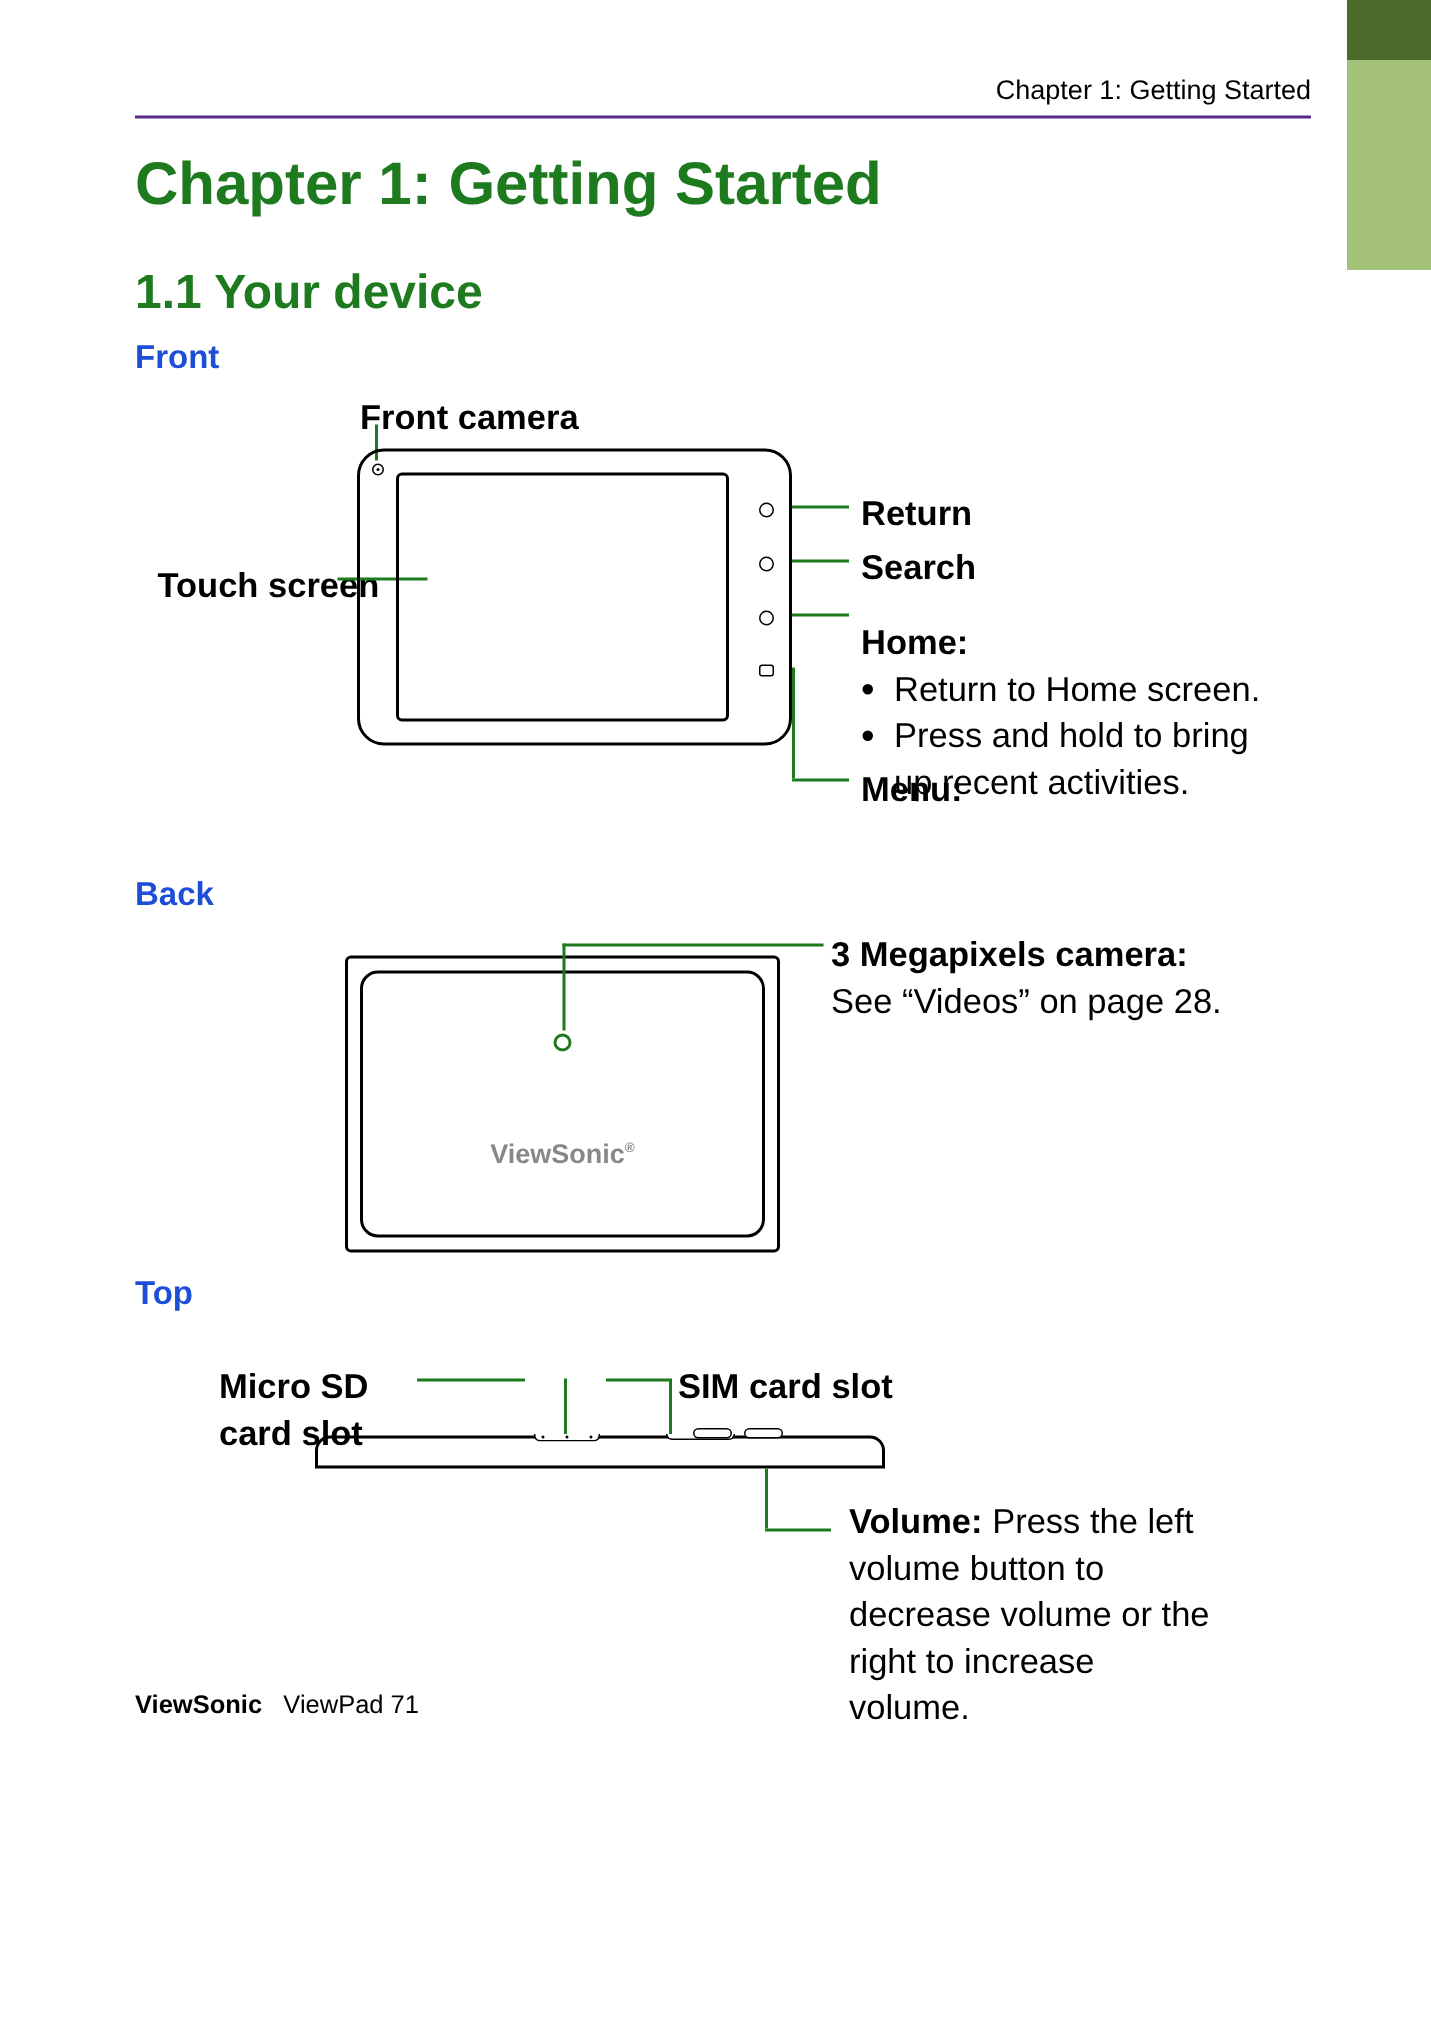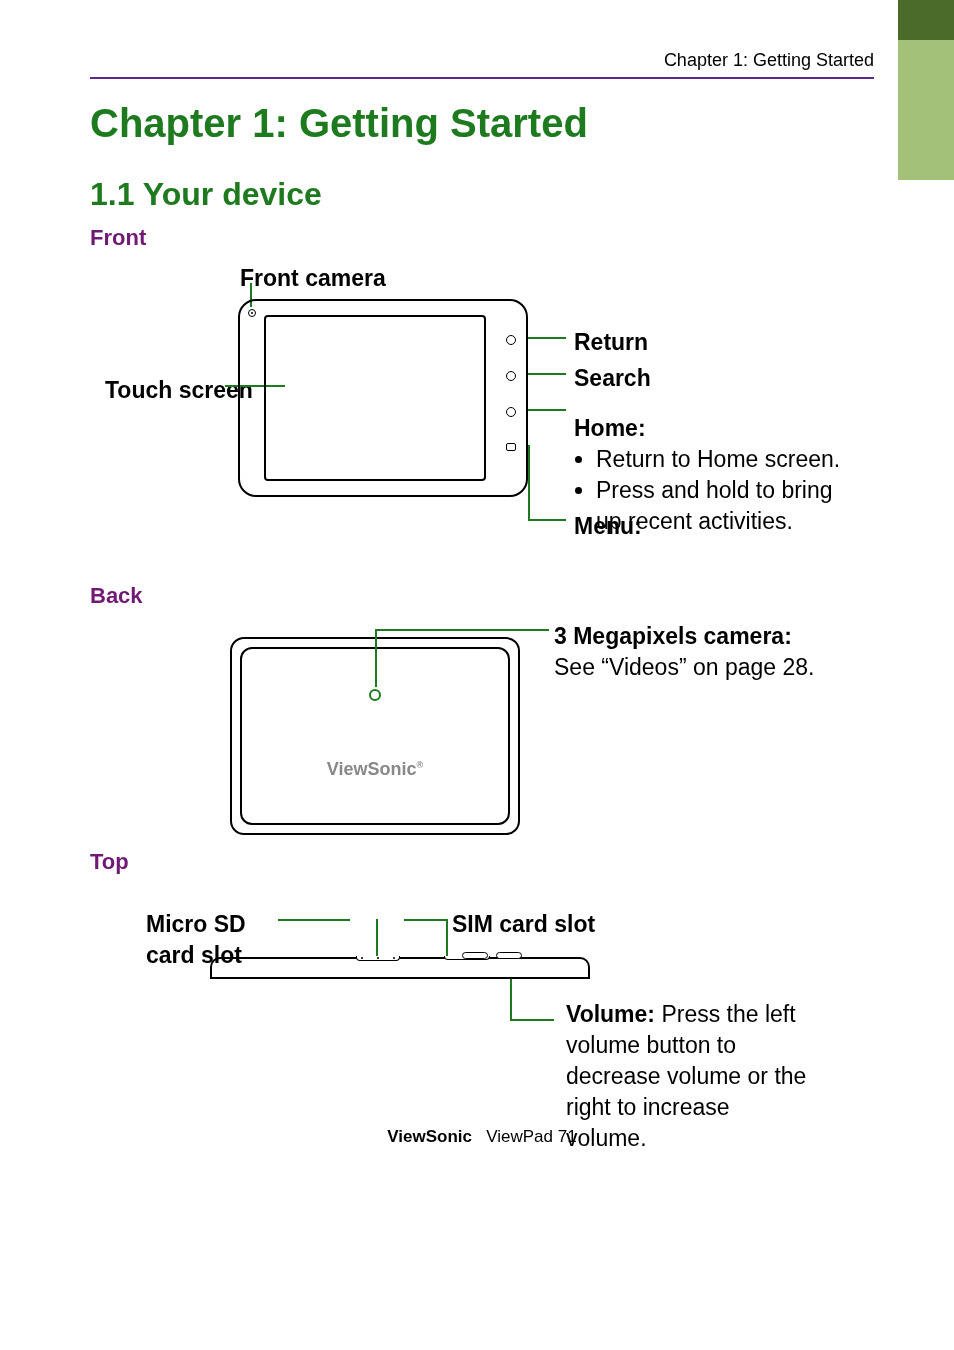--- a/index.html
+++ b/index.html
@@ -5,55 +5,55 @@
   *{box-sizing:border-box;margin:0;padding:0}
   body{font-family:Arial,Helvetica,sans-serif;background:#fff;width:954px;margin:0 auto;color:#000}
   .page{padding:50px 80px 30px 90px;position:relative}
   .tab{position:absolute;top:0;right:0;width:56px;height:180px;display:flex;flex-direction:column}
   .tab .dark{background:#4b6b2a;flex:0 0 40px}
   .tab .light{background:#a3c178;flex:1}
   .hdr-line{border-bottom:2px solid #5a2a8a;margin-bottom:6px}
   .hdr-text{text-align:right;font-size:18px;padding-bottom:6px}
   h1{color:#1e7a1e;font-size:40px;font-weight:bold;margin:22px 0 30px}
   h2{color:#1e7a1e;font-size:32px;font-weight:bold;margin:0 0 12px}
-  h3{color:#701a75;font-size:22px;font-weight:bold;margin:8px 0 12px}
+  h3{color:#1d4ed8;font-size:22px;font-weight:bold;margin:8px 0 12px}
   .fig{position:relative;height:310px;margin-bottom:10px}
   .fig2{position:relative;height:220px;margin-bottom:8px}
   .fig3{position:relative;height:200px;margin-bottom:30px}
   .lbl{position:absolute;font-size:23px;line-height:1.35}
   .lbl b{font-weight:bold}
   ul{list-style:disc;padding-left:22px}
   .device-front{position:absolute;left:148px;top:36px;width:290px;height:198px;border:2px solid #000;border-radius:18px}
   .device-front .screen{position:absolute;left:24px;top:14px;right:40px;bottom:14px;border:2px solid #000;border-radius:4px}
   .device-front .cam{position:absolute;left:8px;top:8px;width:8px;height:8px;border:1.5px solid #000;border-radius:50%}
   .device-front .cam::after{content:"";position:absolute;left:2px;top:2px;width:2px;height:2px;background:#000;border-radius:50%}
   .device-front .btn{position:absolute;right:10px;width:10px;height:10px;border:1.5px solid #000;border-radius:50%}
   .device-front .btn.b1{top:34px}
   .device-front .btn.b2{top:70px}
   .device-front .btn.b3{top:106px}
   .device-front .btn.b4{top:142px;border-radius:2px;width:10px;height:8px}
   .leader{position:absolute;background:#000}
   .leader.h{height:1.5px}
   .leader.v{width:1.5px}
   .leader.green{background:#1e7a1e}
-  .device-back{position:absolute;left:140px;top:16px;width:290px;height:198px;border:2px solid #000;border-radius:14px}
+  .device-back{position:absolute;left:140px;top:16px;width:290px;height:198px;border:2px solid #000;border-radius:4px}
   .device-back .inner{position:absolute;inset:8px;border:2px solid #000;border-radius:12px}
   .device-back .camb{position:absolute;left:50%;top:50px;transform:translateX(-50%);width:12px;height:12px;border:2px solid #1e7a1e;border-radius:50%}
   .device-back .logo{position:absolute;left:50%;top:120px;transform:translateX(-50%);color:#888;font-size:18px;font-weight:bold}
   .device-back .logo sup{font-size:9px}
   .device-top{position:absolute;left:120px;top:70px;width:380px;height:22px;border:2px solid #000;border-top-left-radius:10px;border-top-right-radius:10px;border-bottom:2px solid #000}
   .device-top .slot1{position:absolute;left:144px;top:-3px;width:44px;height:5px;border:1.5px solid #000;border-radius:0 0 4px 4px;border-top:none;background:#fff}
   .device-top .slot1::before,.device-top .slot1::after{content:"";position:absolute;top:1px;width:2px;height:2px;background:#000;border-radius:50%}
   .device-top .slot1::before{left:4px}
   .device-top .slot1::after{right:4px}
   .device-top .slot1 .mid{position:absolute;left:50%;top:1px;transform:translateX(-50%);width:2px;height:2px;background:#000;border-radius:50%}
   .device-top .slot2{position:absolute;left:232px;top:-3px;width:46px;height:4px;border:1.5px solid #000;border-radius:0 0 4px 4px;border-top:none;background:#fff}
   .device-top .vol{position:absolute;right:66px;top:-7px;width:60px;height:7px;display:flex;gap:8px}
   .device-top .vol span{flex:1;border:1.5px solid #000;border-radius:4px;background:#fff}
-  .footer{display:flex;justify-content:center;font-size:17px;margin-top:40px}
+  .footer{display:flex;justify-content:flex-start;font-size:17px;margin-top:40px}
   .footer .prod b{font-weight:bold}
 </style>
 </head>
 <body>
 
 <div class="page">
   <div class="tab">
       <div class="dark"></div>
       <div class="light"></div>
     </div>

